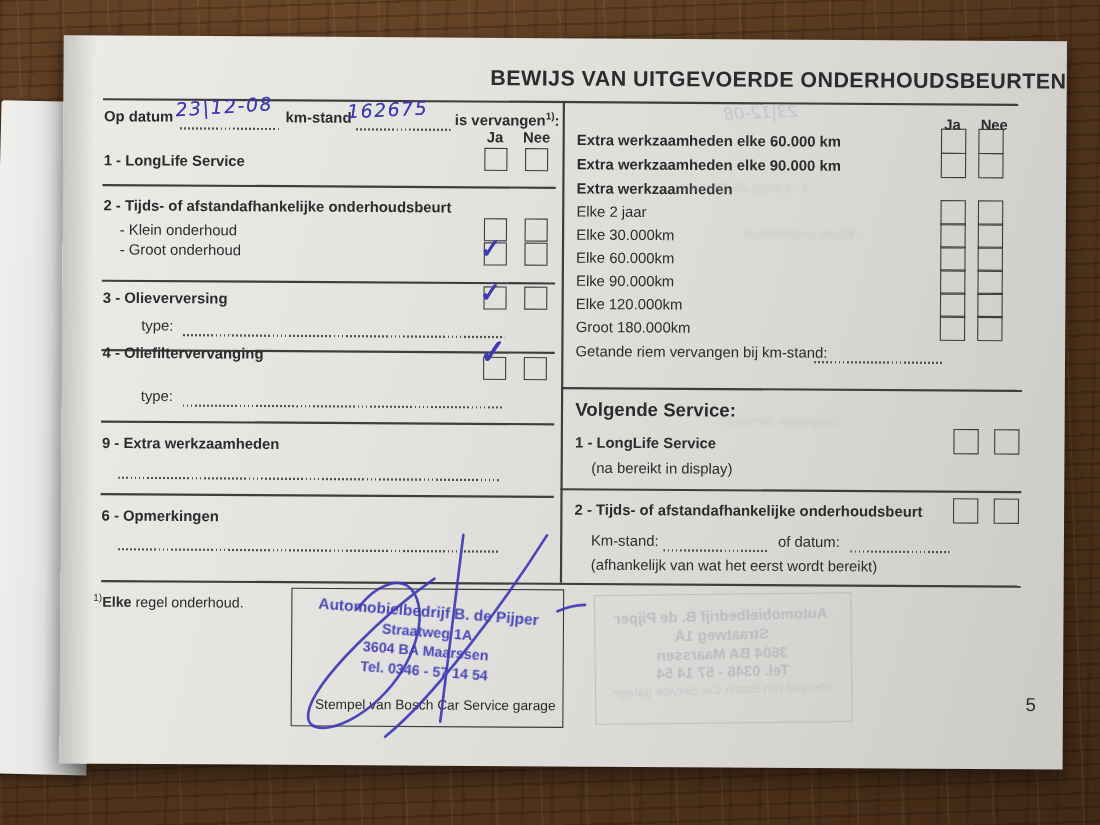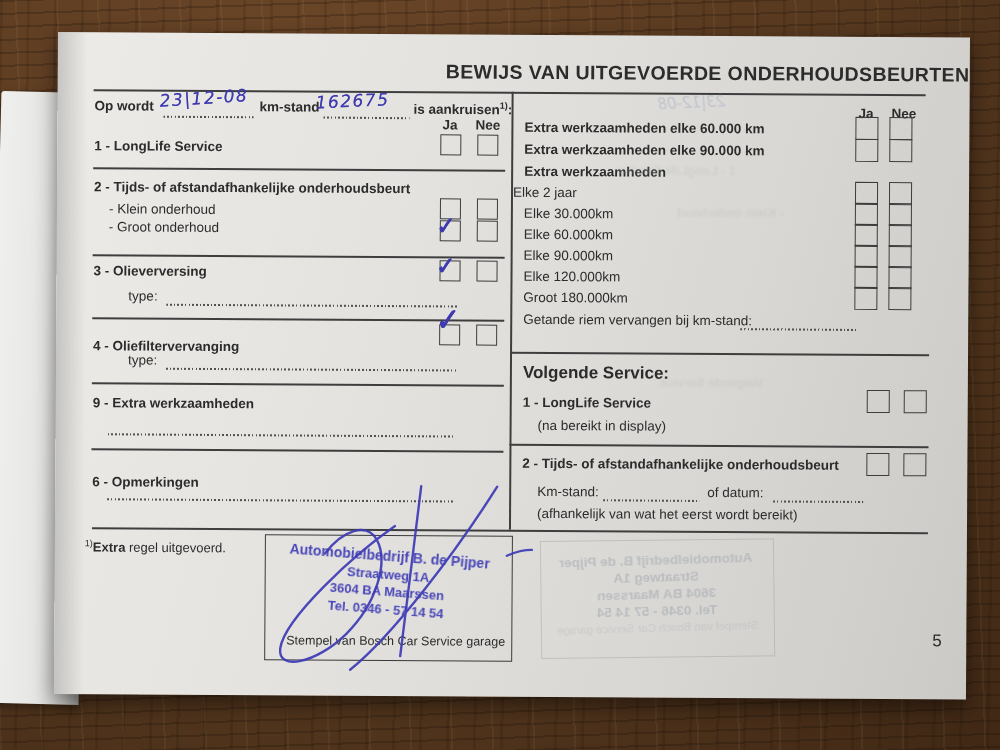--- a/index.html
+++ b/index.html
@@ -72,27 +72,27 @@
 
 <div class="planks"></div>
 <div class="wood-grain"></div>
 <div class="prev-page"></div>
 
 <div class="page">
 
   <div class="t title" style="left:388px;top:26px;width:474px;">BEWIJS VAN UITGEVOERDE ONDERHOUDSBEURTEN</div>
   <div class="hr thick" style="left:36px;top:57px;width:832px;"></div>
 
-  <span class="t" style="left:37px;top:66px;">Op wordt</span>
+  <span class="t" style="left:37px;top:66px;">Op datum</span>
   <div class="dots" style="left:106px;top:83px;width:90px;"></div>
   <span class="hand" style="left:102px;top:55px;transform:rotate(-4deg);">23|12-08</span>
   <span class="t" style="left:202px;top:66px;">km-stand</span>
   <div class="dots" style="left:266px;top:83px;width:86px;"></div>
   <span class="hand" style="left:258px;top:57px;transform:rotate(-3deg);">162675</span>
-  <span class="t" style="left:356px;top:66px;"><span>is aankruisen</span><sup>1)</sup><span>:</span></span>
+  <span class="t" style="left:356px;top:66px;"><span>is vervangen</span><sup>1)</sup><span>:</span></span>
 
   <span class="t" style="left:385px;top:83px;">Ja</span>
   <span class="t" style="left:418px;top:83px;">Nee</span>
 
   <span class="t" style="left:37px;top:106px;">1 - LongLife Service</span>
   <div class="box" style="left:383px;top:100px;"></div>
   <div class="box" style="left:420px;top:100px;"></div>
   <div class="hr" style="left:36px;top:135px;width:412px;"></div>
 
   <span class="t" style="left:37px;top:147px;">2 - Tijds- of afstandafhankelijke onderhoudsbeurt</span>
@@ -106,53 +106,53 @@
   <div class="hr" style="left:36px;top:222px;width:412px;"></div>
 
   <span class="t" style="left:37px;top:231px;">3 - Olieverversing</span>
   <div class="box" style="left:383px;top:226px;"></div>
   <span class="chk" style="left:380px;top:221px;">✓</span>
   <div class="box" style="left:420px;top:226px;"></div>
   <span class="t r" style="left:72px;top:256px;">type:</span>
   <div class="dots" style="left:110px;top:271px;width:292px;"></div>
   <div class="hr" style="left:36px;top:285px;width:412px;"></div>
 
-  <span class="t" style="left:37px;top:306px;">4 - Oliefiltervervanging</span>
+  <span class="t" style="left:37px;top:281px;">4 - Oliefiltervervanging</span>
   <div class="box" style="left:383px;top:290px;"></div>
   <span class="chk" style="left:380px;top:272px;font-size:28px;">✓</span>
   <div class="box" style="left:420px;top:290px;"></div>
   <span class="t r" style="left:72px;top:320px;">type:</span>
   <div class="dots" style="left:110px;top:335px;width:292px;"></div>
   <div class="hr" style="left:36px;top:350px;width:412px;"></div>
 
   <span class="t" style="left:37px;top:363px;">9 - Extra werkzaamheden</span>
   <div class="dots" style="left:52px;top:401px;width:346px;"></div>
   <div class="hr" style="left:36px;top:416px;width:412px;"></div>
 
-  <span class="t" style="left:37px;top:442px;">6 - Opmerkingen</span>
+  <span class="t" style="left:37px;top:429px;">6 - Opmerkingen</span>
   <div class="dots" style="left:52px;top:466px;width:346px;"></div>
 
   <div class="hr thick" style="left:37px;top:495px;width:836px;"></div>
 
   <div class="vr" style="left:454px;top:57px;height:438px;"></div>
 
   <span class="t" style="left:801px;top:69px;">Ja</span>
   <span class="t" style="left:834px;top:69px;">Nee</span>
 
   <span class="t" style="left:467px;top:85px;">Extra werkzaamheden elke 60.000 km</span>
   <div class="box rt" style="left:798px;top:80px;"></div>
   <div class="box rt" style="left:832px;top:80px;"></div>
 
   <span class="t" style="left:467px;top:107px;">Extra werkzaamheden elke 90.000 km</span>
   <div class="box rt" style="left:798px;top:102px;"></div>
   <div class="box rt" style="left:832px;top:102px;"></div>
 
   <span class="t" style="left:467px;top:129px;">Extra werkzaamheden</span>
 
-  <span class="t r" style="left:456px;top:150px;">Elke 2 jaar</span>
+  <span class="t r" style="left:467px;top:150px;">Elke 2 jaar</span>
   <div class="box rt" style="left:798px;top:145px;"></div>
   <div class="box rt" style="left:832px;top:145px;"></div>
 
   <span class="t r" style="left:467px;top:171px;">Elke 30.000km</span>
   <div class="box rt" style="left:798px;top:166px;"></div>
   <div class="box rt" style="left:832px;top:166px;"></div>
 
   <span class="t r" style="left:467px;top:192px;">Elke 60.000km</span>
   <div class="box rt" style="left:798px;top:187px;"></div>
   <div class="box rt" style="left:832px;top:187px;"></div>
@@ -185,21 +185,21 @@
 
   <span class="t" style="left:467px;top:421px;">2 - Tijds- of afstandafhankelijke onderhoudsbeurt</span>
   <div class="box rt" style="left:811px;top:416px;"></div>
   <div class="box rt" style="left:848px;top:416px;"></div>
   <span class="t r" style="left:482px;top:449px;">Km-stand:</span>
   <div class="dots" style="left:548px;top:464px;width:96px;"></div>
   <span class="t r" style="left:652px;top:449px;">of datum:</span>
   <div class="dots" style="left:718px;top:464px;width:90px;"></div>
   <span class="t r" style="left:482px;top:471px;">(afhankelijk van wat het eerst wordt bereikt)</span>
 
-  <span class="t r" style="left:30px;top:506px;font-size:13px;"><sup>1)</sup><b>Extra</b><span> regel uitgevoerd.</span></span>
+  <span class="t r" style="left:30px;top:506px;font-size:13px;"><sup>1)</sup><b>Elke</b><span> regel onderhoud.</span></span>
 
   <div class="stampbox" style="left:210px;top:501px;width:246px;height:124px;"></div>
   <div class="stamp-ink" style="left:206px;top:514px;width:254px;">
     <div>Automobielbedrijf B. de Pijper</div>
     <div class="s2">Straatweg 1A</div>
     <div class="s2">3604 BA Maarssen</div>
     <div class="s2">Tel. 0346 - 57 14 54</div>
   </div>
   <span class="t r small" style="left:232px;top:600px;">Stempel van Bosch Car Service garage</span>
 

